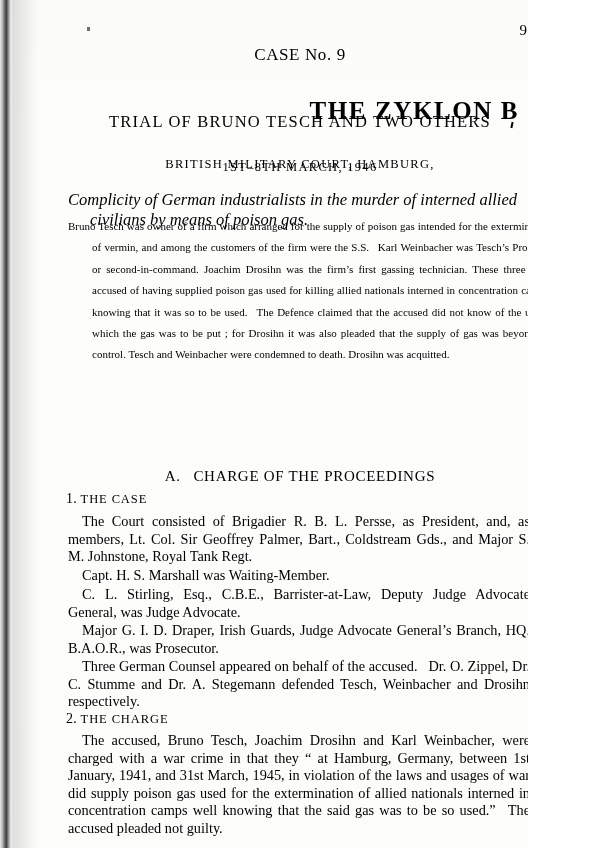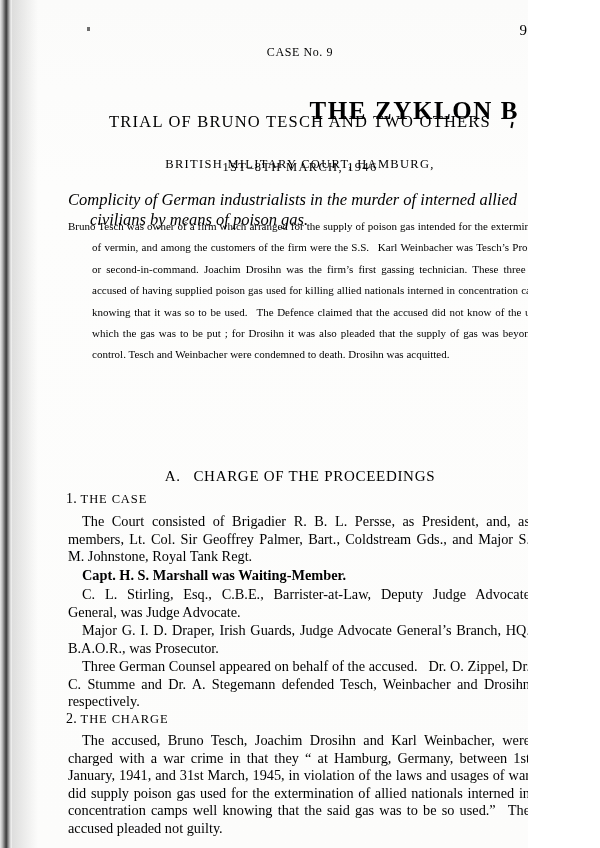--- a/index.html
+++ b/index.html
@@ -78,21 +78,21 @@
     text-align: right;
     font-size: 15px;
     letter-spacing: .3px;
   }
 
   .case-no {
     position: absolute;
     left: 0; top: 45px;
     width: 600px;
     text-align: center;
-    font-size: 12px;
+    font-size: 17px;
     letter-spacing: .6px;
   }
 
   .title {
     position: absolute;
     left: 0; top: 80px;
     width: 600px;
     text-align: right;
     font-size: 25px;
     font-weight: bold;
@@ -193,21 +193,21 @@
     position: absolute;
     left: 68px;
     width: 462px;
     font-size: 14.3px;
     line-height: 17.6px;
     text-align: justify;
     text-align-last: left;
     text-indent: 14px;
   }
   #p-court   { top: 513px; }
-  #p-waiting { top: 567px; font-weight: bold; }
+  #p-waiting { top: 567px; }
   #p-stirling{ top: 586px; }
   #p-draper  { top: 622px; }
   #p-counsel { top: 658px; }
   #p-charge  { top: 732px; }
 </style>
 </head>
 <body>
 
 <div id="page">
 

